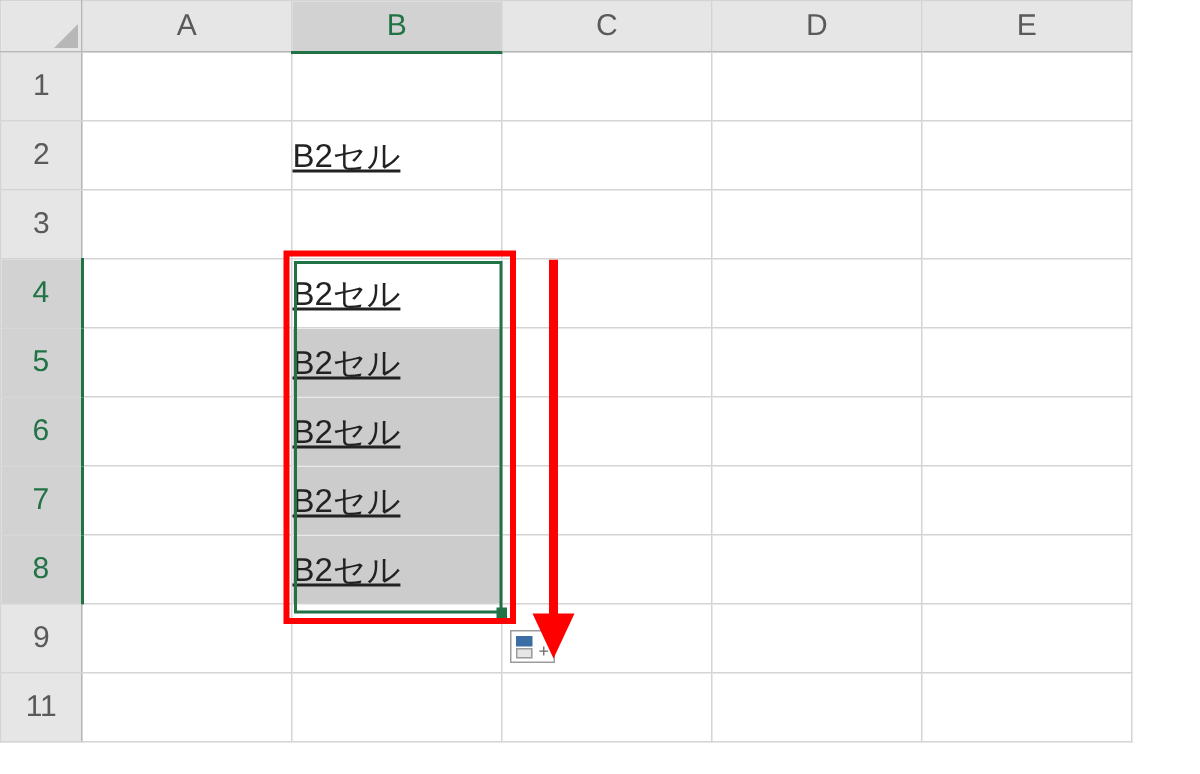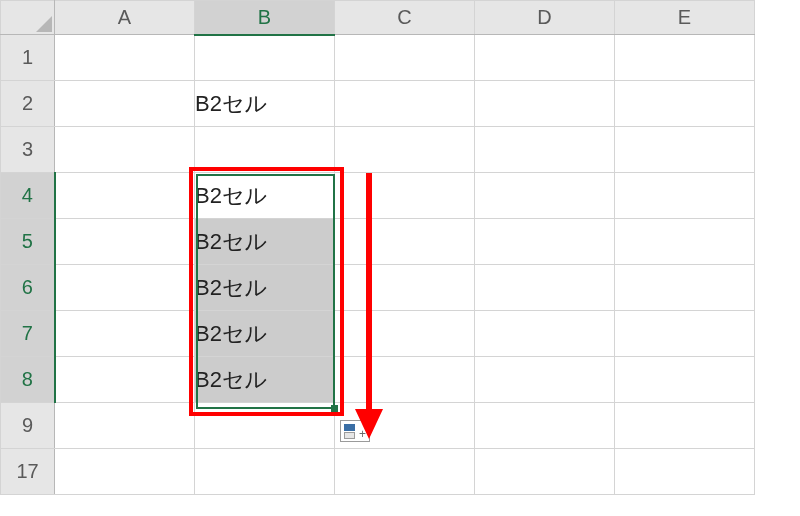--- a/index.html
+++ b/index.html
@@ -61,20 +61,21 @@
     color:#217346;
   }
   .cell {
     background: #ffffff;
     vertical-align: middle;
     padding-left: 6px;
     font-size: 22px;
     color: #222;
     height: 46px;
     position: relative;
+    text-decoration: underline;
   }
   .cell.selfill { background: #cccccc; }
   .cell.selfill.first { background: #ffffff; }
 
   
   .sel-outline {
     position: absolute;
     border: 2px solid #217346;
     pointer-events: none;
     z-index: 5;
@@ -193,21 +194,21 @@
   </tr>
   <tr>
     <th class="rowhdr">9</th>
     <td class="cell"></td>
     <td class="cell"></td>
     <td class="cell"></td>
     <td class="cell"></td>
     <td class="cell"></td>
   </tr>
   <tr>
-    <th class="rowhdr">17</th>
+    <th class="rowhdr">11</th>
     <td class="cell"></td>
     <td class="cell"></td>
     <td class="cell"></td>
     <td class="cell"></td>
     <td class="cell"></td>
   </tr>
 </tbody>
   </table>
 
 <div class="sel-outline" style="left:196px; top:174px; width:139px; height:235px;"></div>

